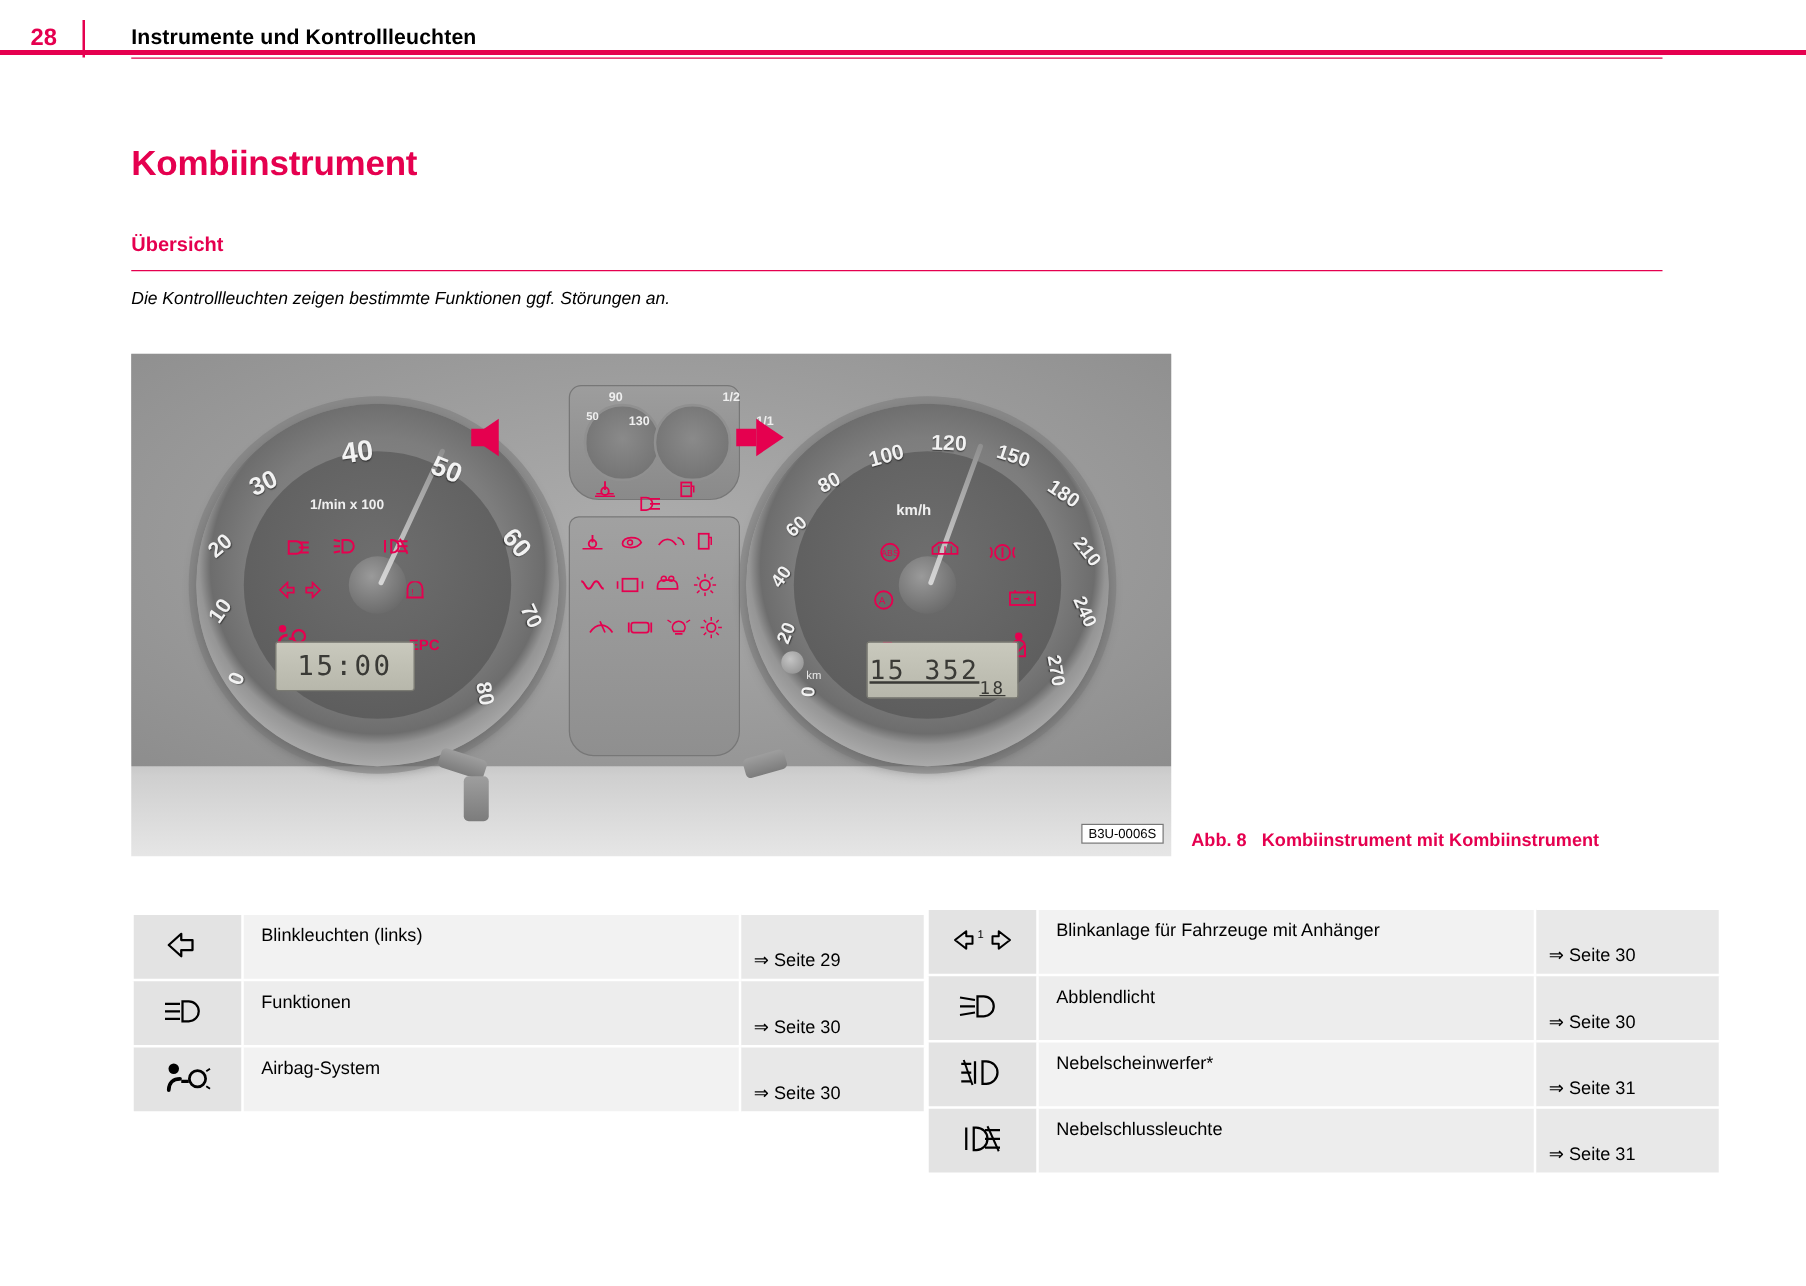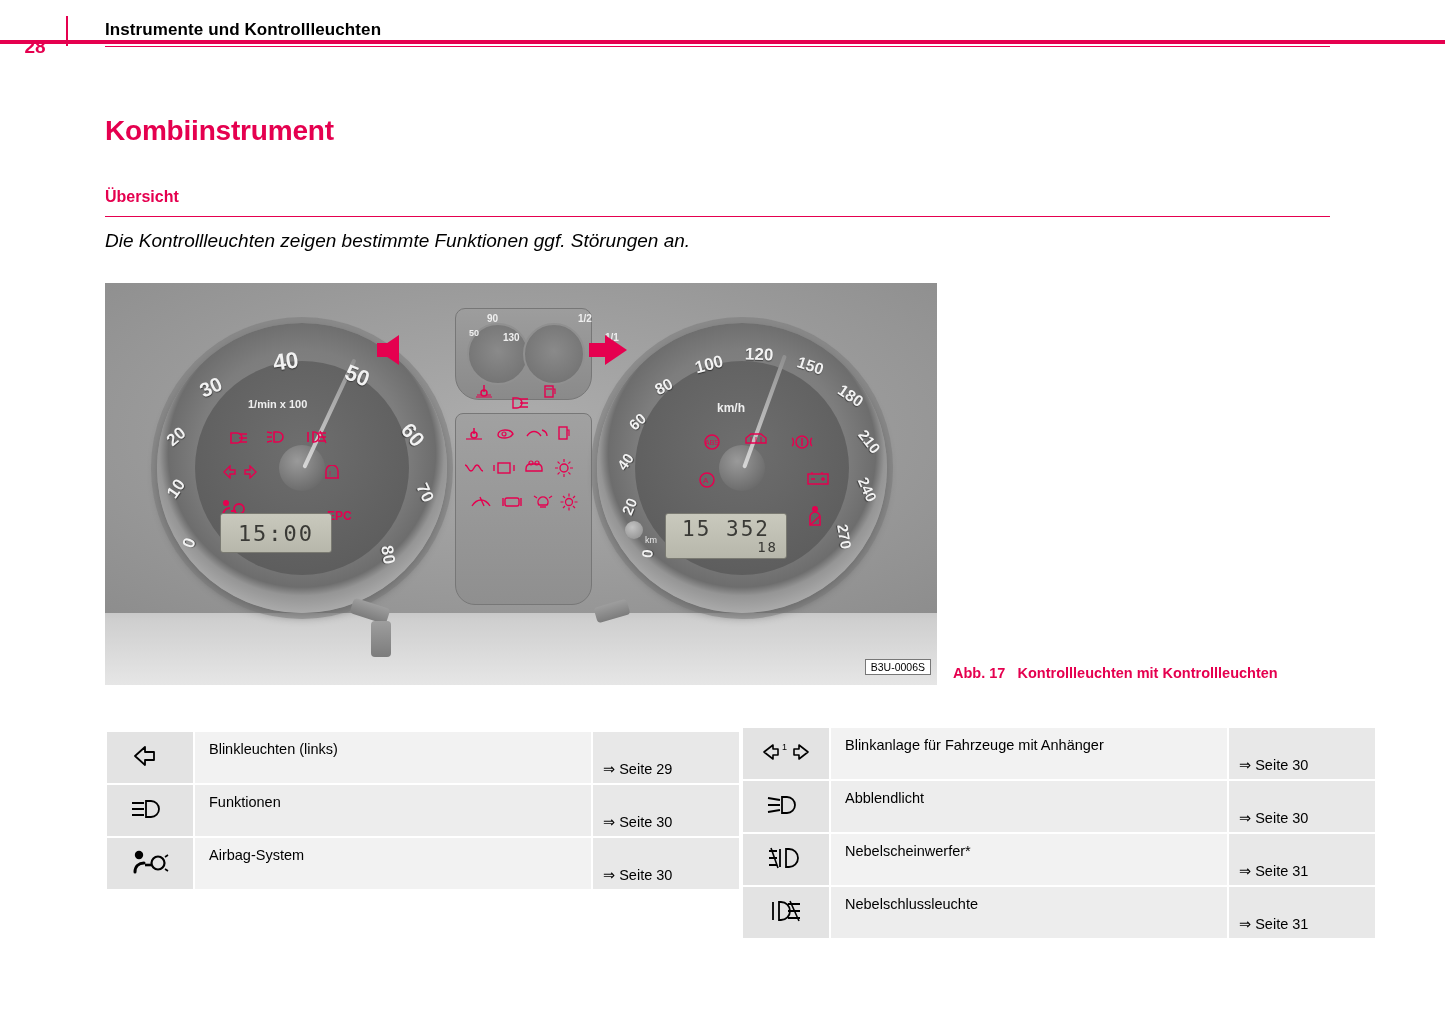--- a/index.html
+++ b/index.html
@@ -20,21 +20,21 @@
   .page-header {
     position: absolute;
     top: 10px;
     left: 0;
     width: 1445px;
     height: 36px;
   }
   .page-number-box {
     position: absolute;
     left: 12px;
-    top: 24px;
+    top: 8px;
     width: 46px;
     height: 26px;
     color: #e5004f;
     font-size: 19px;
     font-weight: bold;
     text-align: center;
     line-height: 26px;
   }
   .header-divider {
     position: absolute;
@@ -95,21 +95,21 @@
     left: 105px;
     top: 216px;
     width: 1225px;
     height: 1px;
     background: #e5004f;
   }
   .intro-text {
     position: absolute;
     left: 105px;
     top: 230px;
-    font-size: 19px;
+    font-size: 14px;
     font-style: italic;
     color: #000;
   }
 
   
   .figure {
     position: absolute;
     left: 105px;
     top: 283px;
     width: 832px;
@@ -200,21 +200,21 @@
     border-radius: 3px;
     color: #3a3a36;
     font-family: "DejaVu Sans Mono", monospace;
     font-size: 22px;
     letter-spacing: 2px;
     display: flex;
     align-items: center;
     justify-content: center;
   }
   .lcd-left { left: 115px; top: 230px; width: 110px; height: 38px; }
-  .lcd-right { left: 560px; top: 230px; width: 120px; height: 44px; flex-direction: column; line-height: 1; }
+  .lcd-right { left: 588px; top: 230px; width: 120px; height: 44px; flex-direction: row; line-height: 1; text-decoration: underline; }
   .lcd-right .odo { font-size: 21px; }
   .lcd-right .trip { font-size: 14px; align-self: flex-end; padding-right: 8px; }
 
   .center-panel {
     position: absolute;
     left: 350px; top: 25px;
     width: 135px; height: 90px;
     background: linear-gradient(180deg,#9d9d9d,#8a8a8a);
     border-radius: 10px 10px 24px 24px;
     border: 1px solid #777;
@@ -581,22 +581,22 @@
   <div style="position:absolute;left:520px;top:238px;width:18px;height:18px;border-radius:50%;background:radial-gradient(circle at 40% 35%,#c4c4c4,#8a8a8a);"></div>
 
   <div class="stalk" style="left:246px;top:320px;width:38px;height:16px;transform:rotate(18deg);"></div>
   <div class="stalk" style="left:266px;top:338px;width:20px;height:36px;"></div>
   <div class="stalk" style="left:490px;top:320px;width:34px;height:16px;transform:rotate(-16deg);"></div>
 
   <div class="fig-code">B3U-0006S</div>
 </div>
 
 <div class="fig-caption">
-  <span>Abb. 17</span>
-  &nbsp;&nbsp;<span class="cap-text">Kontrollleuchten mit Kontrollleuchten</span>
+  <span>Abb. 8</span>
+  &nbsp;&nbsp;<span class="cap-text">Kombiinstrument mit Kombiinstrument</span>
 </div>
 
 <table class="legend-table legend-left">
   <tbody>
     <tr>
       <td class="icon-cell">
         <span class="sym">
           <svg width="34" height="24" viewBox="0 0 34 24">
               <path d="M12 3L2 12l10 9v-5h9V8h-9z" fill="none" stroke="#000" stroke-width="1.8" stroke-linejoin="round"></path>
             </svg>

